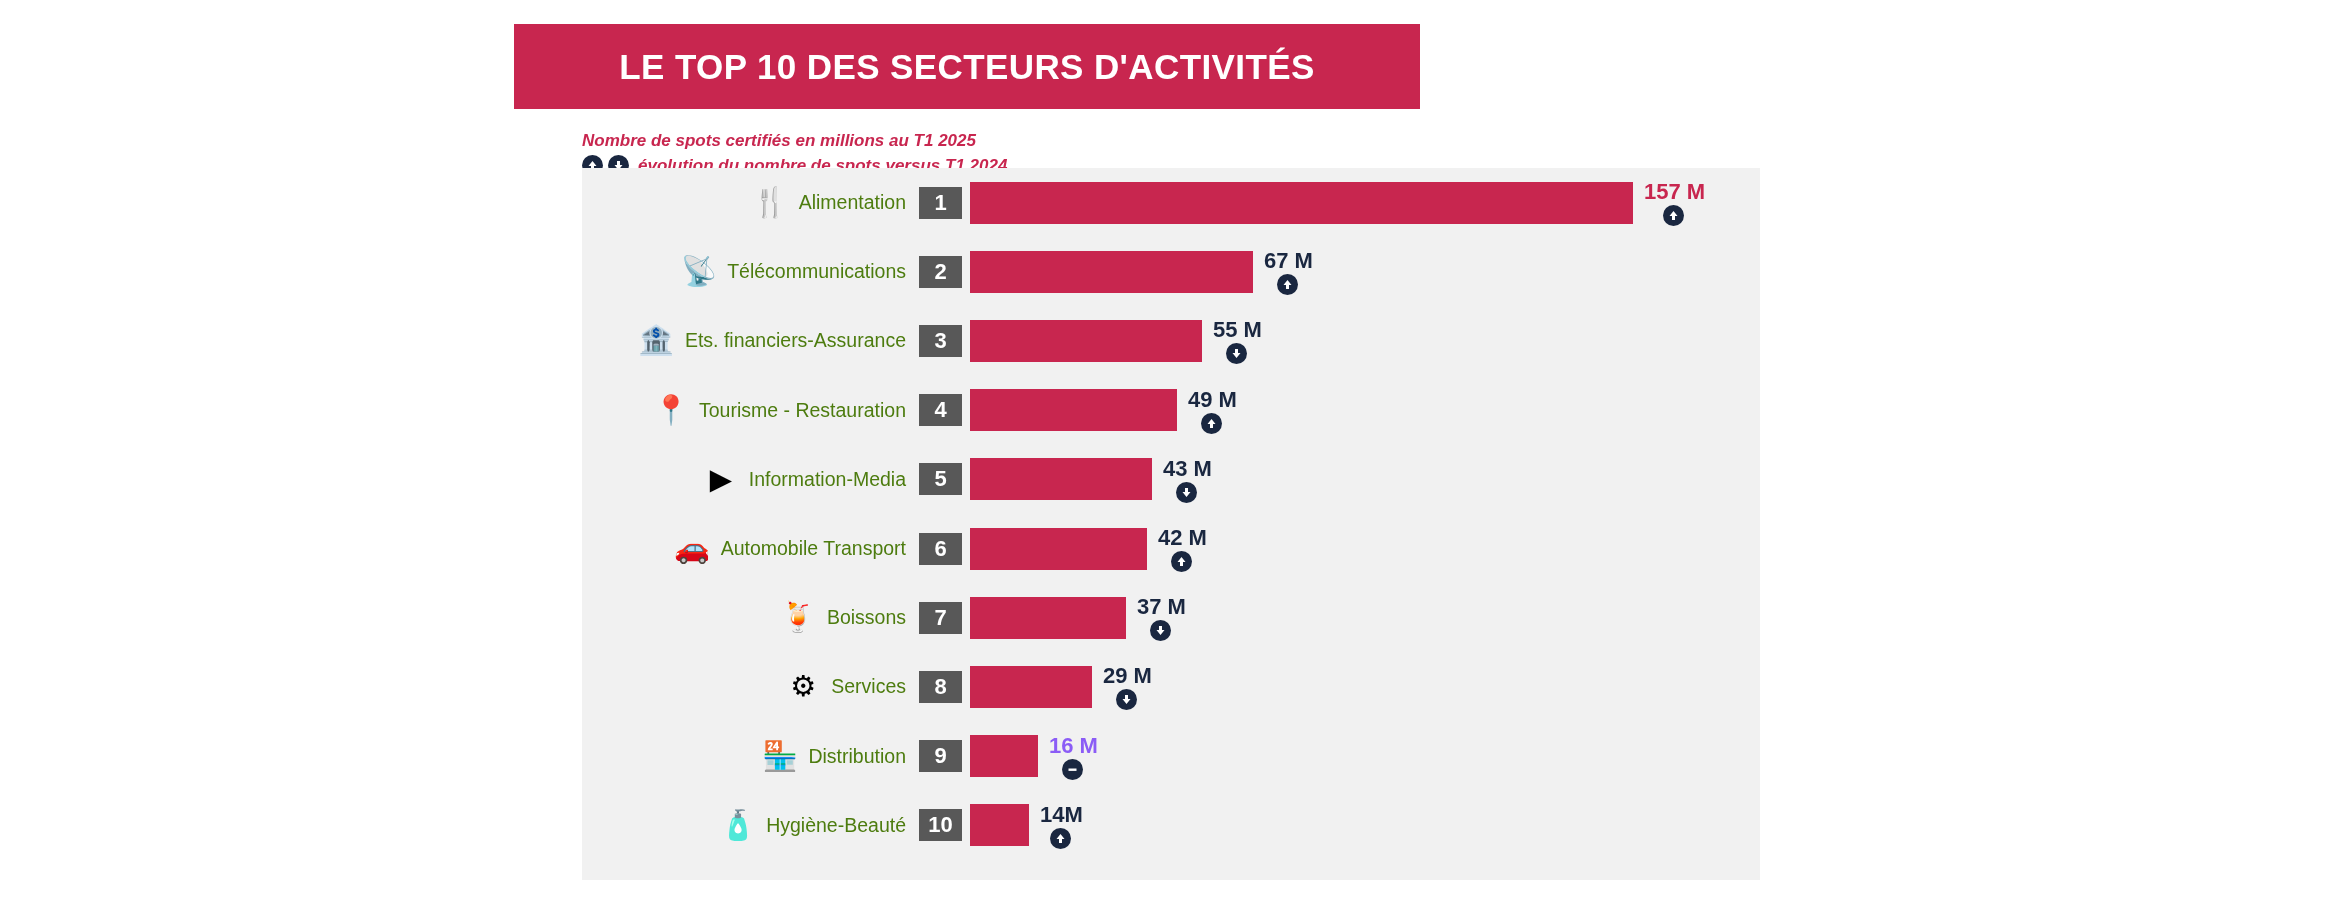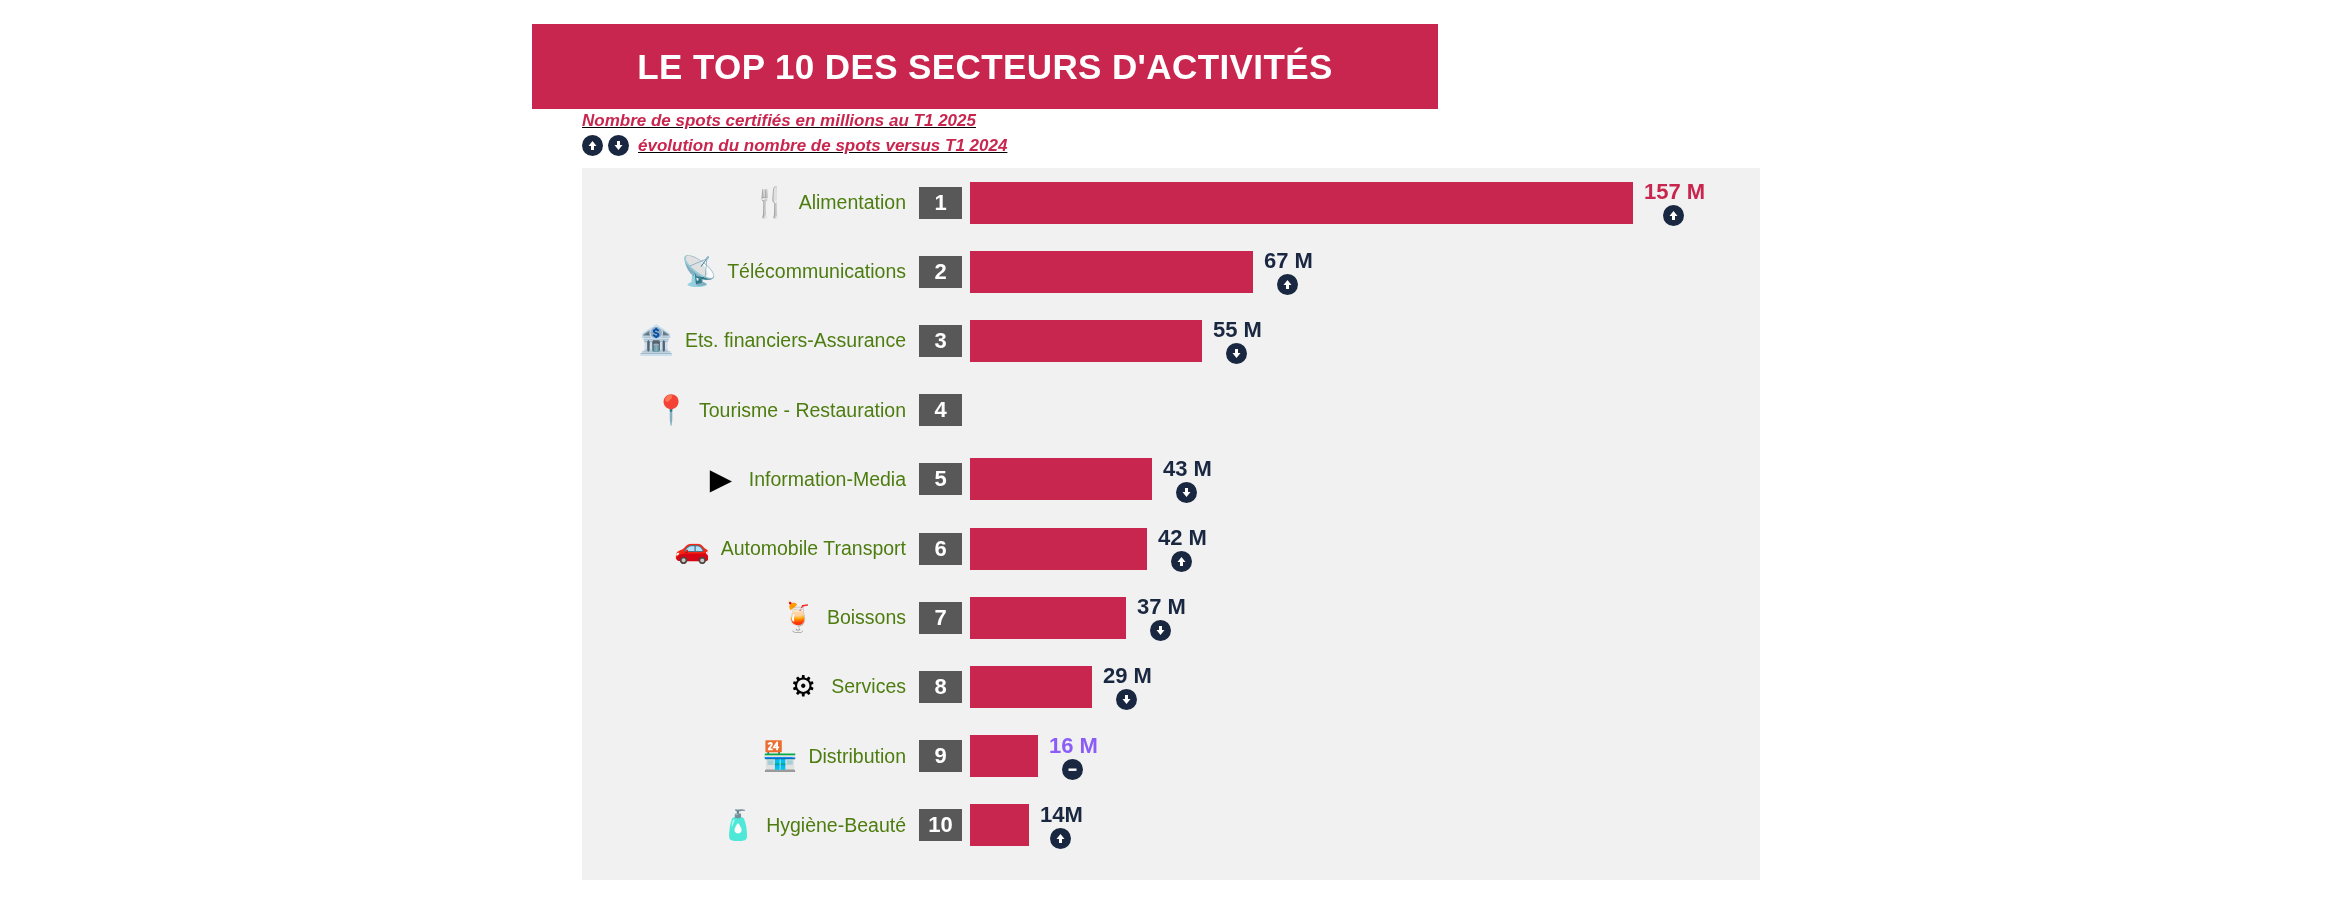--- a/index.html
+++ b/index.html
@@ -15,44 +15,43 @@
   }
   .page {
     position: relative;
     width: 2340px;
     height: 900px;
     background: #ffffff;
   }
   
   .title-banner {
     position: absolute;
-    left: 532px;
+    left: 514px;
     top: 24px;
     width: 906px;
     height: 85px;
     background: #c8264f;
     display: flex;
     align-items: center;
     justify-content: center;
   }
   .title-banner .title-text {
     color: #ffffff;
     font-size: 35px;
     font-weight: bold;
     letter-spacing: 0.4px;
     font-family: "Liberation Sans", sans-serif;
     text-align: center;
   }
   
   .subtitle-block {
     position: absolute;
     left: 582px;
-    top: 110px;
+    top: 130px;
     width: 900px;
-    text-decoration: underline;
   }
   .subtitle-line1 {
     color: #c8264f;
     font-size: 17px;
     font-style: italic;
     font-weight: bold;
     line-height: 22px;
   }
   .subtitle-line2 {
     display: flex;
@@ -242,20 +241,31 @@
             </span>
           </div>
         </div>
       </div>
       <div class="row">
         <div class="row-left">
           <span class="sector-icon">📍</span>
           <span class="sector-label">Tourisme - Restauration</span>
           <span class="rank-badge">4</span>
         </div>
+        <div class="bar-zone">
+          <div class="bar" style="width: 207px; background: rgb(200, 38, 79);"></div>
+          <div class="value-wrap">
+            <span class="bar-value" style="color: rgb(26, 39, 64);">49 M</span>
+            <span class="arrow-badge arrow-up">
+              <svg width="13" height="13" viewBox="0 0 13 13">
+                <path d="M6.5 2 L10.5 7 L8 7 L8 11 L5 11 L5 7 L2.5 7 Z" fill="#ffffff"></path>
+              </svg>
+            </span>
+          </div>
+        </div>
       </div>
       <div class="row">
         <div class="row-left">
           <span class="sector-icon">▶</span>
           <span class="sector-label">Information-Media</span>
           <span class="rank-badge">5</span>
         </div>
         <div class="bar-zone">
           <div class="bar" style="width: 182px; background: rgb(200, 38, 79);"></div>
           <div class="value-wrap">

